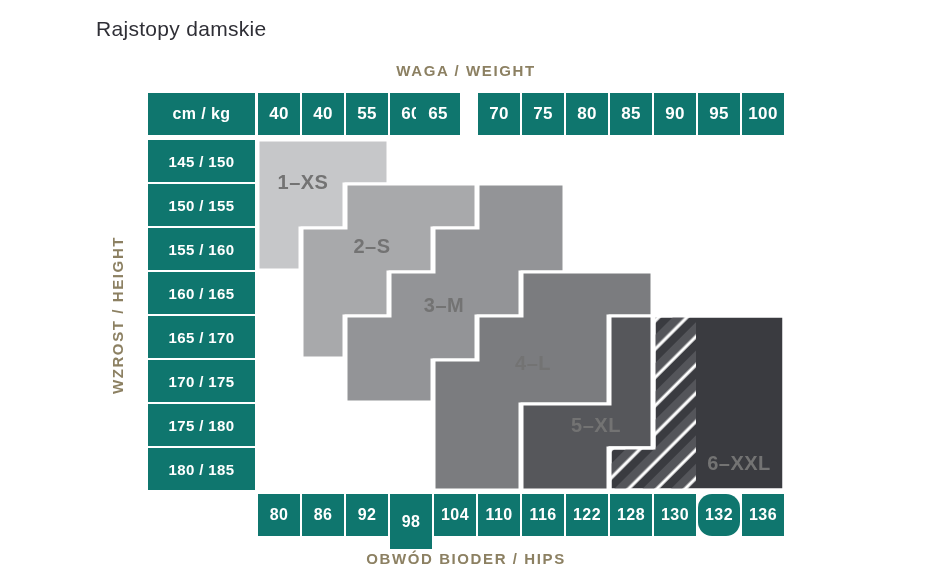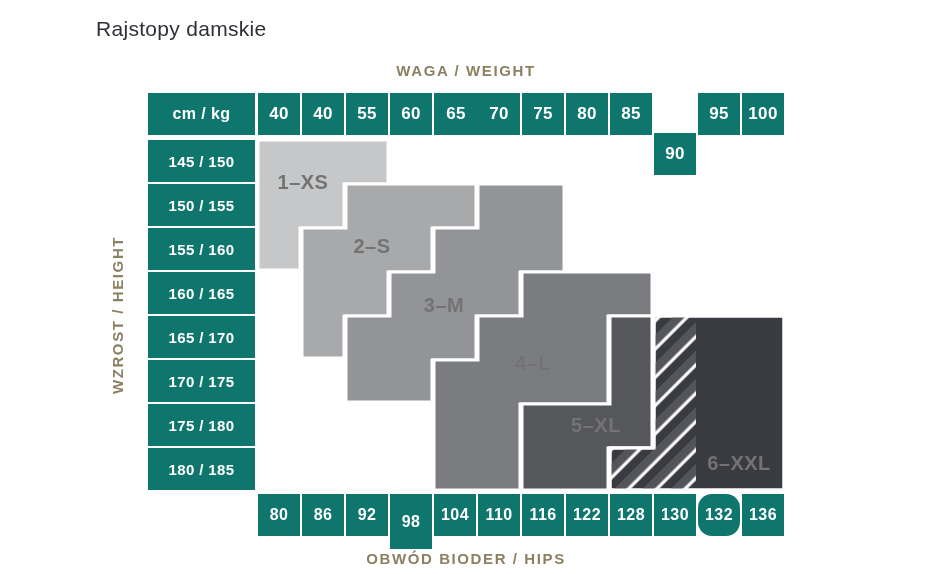--- a/index.html
+++ b/index.html
@@ -30,26 +30,26 @@
   <div id="wzrost-label" class="axis-label">WZROST / HEIGHT</div>
   <div id="obwod-label" class="axis-label">OBWÓD BIODER / HIPS</div>
 
   <div id="corner-cell" class="cell">cm / kg</div>
 
   <div id="weight-header-row">
       <div class="cell w-cell" style="left: 258px; top: 93px; width: 42px; height: 42px;">40</div>
       <div class="cell w-cell" style="left: 302px; top: 93px; width: 42px; height: 42px;">40</div>
       <div class="cell w-cell" style="left: 346px; top: 93px; width: 42px; height: 42px;">55</div>
       <div class="cell w-cell" style="left: 390px; top: 93px; width: 42px; height: 42px;">60</div>
-      <div class="cell w-cell" style="left: 434px; top: 93px; width: 44px; height: 42px;">65</div>
+      <div class="cell w-cell" style="left: 416px; top: 93px; width: 44px; height: 42px;">65</div>
       <div class="cell w-cell" style="left: 478px; top: 93px; width: 42px; height: 42px;">70</div>
       <div class="cell w-cell" style="left: 522px; top: 93px; width: 42px; height: 42px;">75</div>
       <div class="cell w-cell" style="left: 566px; top: 93px; width: 42px; height: 42px;">80</div>
       <div class="cell w-cell" style="left: 610px; top: 93px; width: 42px; height: 42px;">85</div>
-      <div class="cell w-cell" style="left: 654px; top: 93px; width: 42px; height: 42px; margin-top: 40px;">90</div>
+      <div class="cell w-cell" style="left: 654px; top: 93px; width: 42px; height: 42px;">90</div>
       <div class="cell w-cell" style="left: 698px; top: 93px; width: 42px; height: 42px;">95</div>
       <div class="cell w-cell" style="left: 742px; top: 93px; width: 42px; height: 42px;">100</div>
     </div>
   <div id="height-column">
       <div class="cell h-cell" style="left: 148px; top: 140px; width: 107px; height: 42px;">145 / 150</div>
       <div class="cell h-cell" style="left: 148px; top: 184px; width: 107px; height: 42px;">150 / 155</div>
       <div class="cell h-cell" style="left: 148px; top: 228px; width: 107px; height: 42px;">155 / 160</div>
       <div class="cell h-cell" style="left: 148px; top: 272px; width: 107px; height: 42px;">160 / 165</div>
       <div class="cell h-cell" style="left: 148px; top: 316px; width: 107px; height: 42px;">165 / 170</div>
       <div class="cell h-cell" style="left: 148px; top: 360px; width: 107px; height: 42px;">170 / 175</div>

